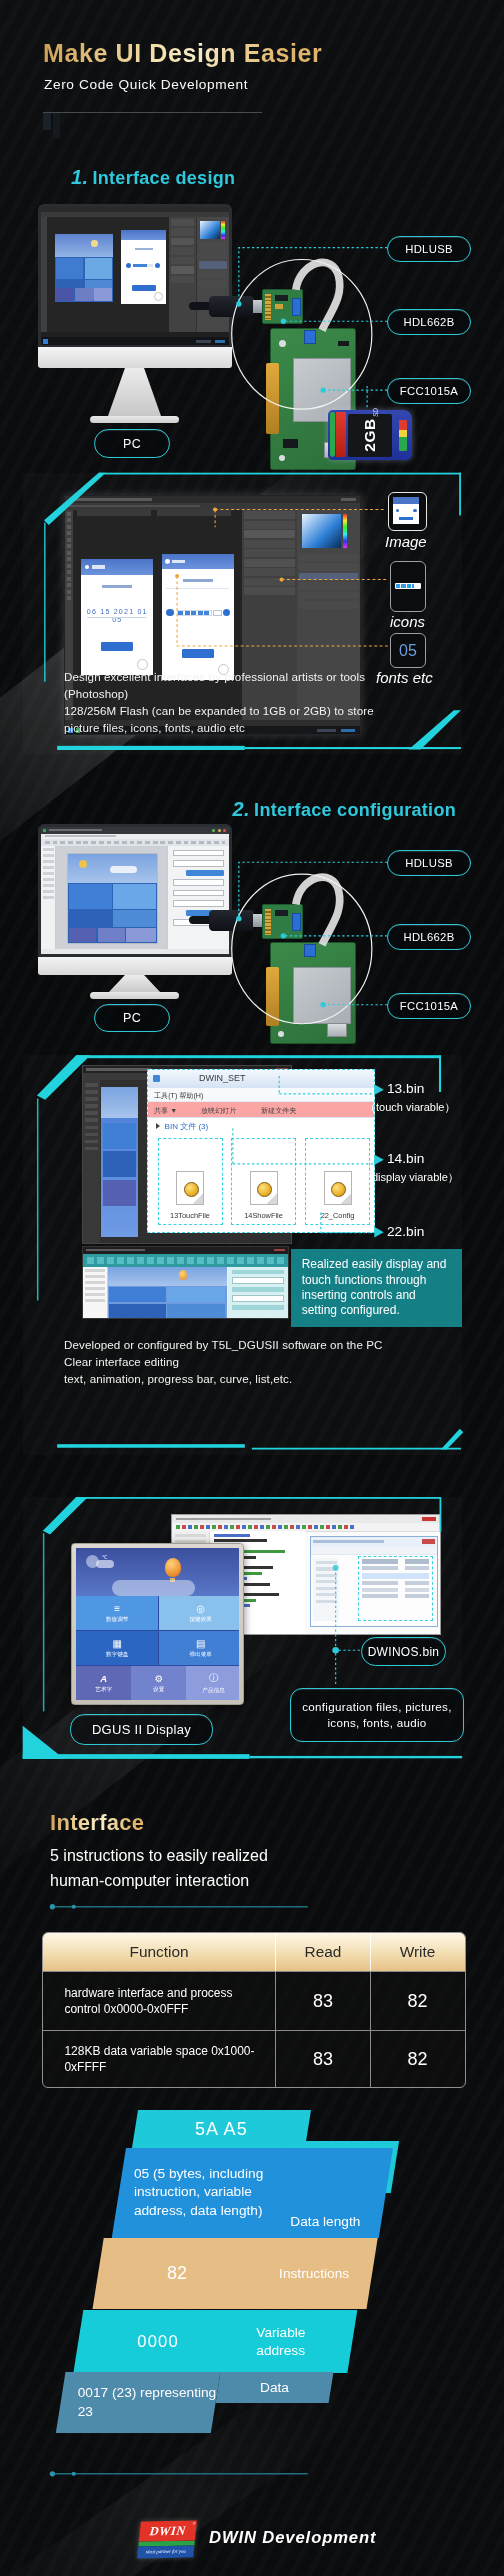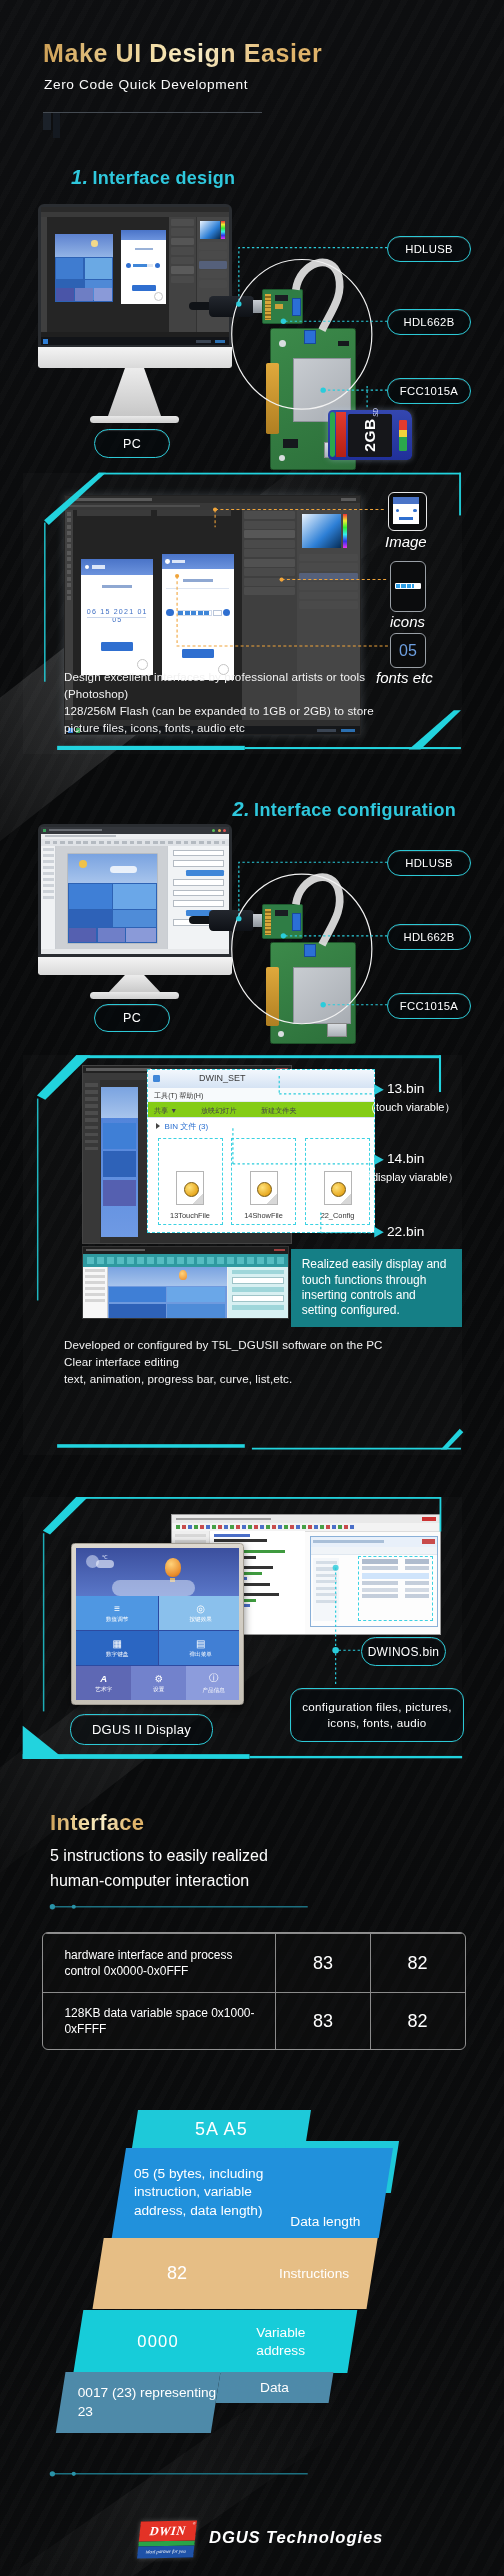--- a/index.html
+++ b/index.html
@@ -359,21 +359,21 @@
       <div class="abs" style="left:2.4px;top:93px;right:2.4px;height:26px;background:#5560b0;"></div>
     </div>
   </div>
 
   <div class="abs dashedbox" style="left:131px;top:1069px;width:228px;height:164px;background:#fff;box-sizing:border-box;">
     <div class="abs" style="left:0;top:0;right:0;height:18px;background:linear-gradient(#f2f7fd,#d5e3f4);border-bottom:0.6px solid #c3d2e4;">
       <div class="abs" style="left:4.8px;top:5.3px;width:7.1px;height:7.1px;background:#3f86d8;border-radius:1.2px;"></div>
       <div class="abs" style="left:51px;top:3px;font-size:9px;color:#3a3a3a;">DWIN_SET</div>
     </div>
     <div class="abs" style="left:0;top:18px;right:0;height:14.3px;background:#f7fafc;border-bottom:0.6px solid #e2eaf2;font-size:7.1px;color:#333;padding:3px 0 0 6px;box-sizing:border-box;">工具(T)   帮助(H)</div>
-    <div class="abs" style="left:0;top:32px;right:0;height:15.4px;background:#84cc16;border-bottom:0.6px solid #d8e2ee;">
+    <div class="abs" style="left:0;top:32px;right:0;height:15.4px;background:#fca5a5;border-bottom:0.6px solid #d8e2ee;">
       <span class="abs" style="left:6px;top:3.6px;font-size:7.1px;color:#444;">共享 ▼</span>
       <span class="abs" style="left:53px;top:3.6px;font-size:7.1px;color:#444;">放映幻灯片</span>
       <span class="abs" style="left:113px;top:3.6px;font-size:7.1px;color:#444;">新建文件夹</span>
     </div>
     <div class="abs" style="left:8.3px;top:53px;width:0;height:0;border-left:4.2px solid #444;border-top:3px solid transparent;border-bottom:3px solid transparent;"></div>
     <div class="abs" style="left:16.6px;top:51px;font-size:8px;color:#2a6fd0;">BIN 文件 (3)</div>
     <div class="filecard" style="left:9.5px;top:68px;width:65px;height:87px;">
       <div class="fileicon"></div>
       <div class="filename">13TouchFile</div>
     </div>
@@ -533,20 +533,25 @@
   </div>
   <div class="pill" style="position:absolute;left:70px;top:1714px;width:141px;height:28.5px;font-size:13px;">DGUS II Display</div>
 
   <div class="abs goldtext" style="left:50px;top:1810px;font-size:22px;letter-spacing:0.3px;">Interface</div>
   <div class="abs" style="left:50px;top:1844px;color:#fdfdfd;font-size:16px;line-height:1.55;">
     <div>5 instructions to easily realized</div>
     <div>human-computer interaction</div>
   </div>
 
   <div class="tbl" style="left:42px;top:1932px;width:422px;">
+    <div class="tblhead">
+      <div>Function</div>
+      <div>Read</div>
+      <div>Write</div>
+    </div>
     <div class="tblrow" style="height:58px;">
       <div class="fn">hardware interface and process control 0x0000-0x0FFF</div>
       <div class="num">83</div>
       <div class="num">82</div>
     </div>
     <div class="tblrow" style="height:56px;">
       <div class="fn">128KB data variable space 0x1000-0xFFFF</div>
       <div class="num">83</div>
       <div class="num">82</div>
     </div>
@@ -596,21 +601,21 @@
   <div class="abs" style="left:139px;top:2521px;width:56px;height:37px;transform:skewX(-7deg) rotate(-1deg);box-shadow:0 0 4.8px rgba(255,255,255,.25);">
     <div style="height:20px;background:#e33226;display:flex;align-items:center;justify-content:center;position:relative;">
       <span style="color:#fff;font-family:'Liberation Serif',serif;font-style:italic;font-weight:bold;font-size:12.5px;letter-spacing:0.6px;">DWIN</span>
       <span style="position:absolute;right:1.2px;top:0.6px;color:#fff;font-size:3.6px;">®</span>
     </div>
     <div style="height:4.8px;background:#2aa348;"></div>
     <div style="height:12px;background:#1f52a8;display:flex;align-items:center;justify-content:center;">
       <span style="color:#fff;font-family:'Liberation Serif',serif;font-style:italic;font-size:4.8px;">ideal partner for you</span>
     </div>
   </div>
-  <div class="abs" style="left:209px;top:2528px;color:#fff;font-size:16.6px;font-style:italic;font-weight:bold;letter-spacing:0.9px;">DGUS  Technologies</div>
+  <div class="abs" style="left:209px;top:2528px;color:#fff;font-size:16.6px;font-style:italic;font-weight:bold;letter-spacing:0.9px;">DWIN  Development</div>
 
   <svg class="abs" style="left:0;top:0;z-index:40;pointer-events:none;" width="505" height="2576" viewBox="0 0 850 4338">
 
     <path d="M498,488 C505,440 560,425 570,465 C578,498 560,520 542,556" stroke="#dcdcdc" stroke-width="13" fill="none" opacity="0.95"></path>
     <ellipse cx="508" cy="563" rx="118" ry="126" stroke="#f2f2f2" stroke-width="2" fill="none"></ellipse>
 
     <g stroke="#2accdb" stroke-width="2" stroke-dasharray="4 4" fill="none">
       <path d="M652,417 H402 V508"></path>
         <path d="M652,541 H480"></path>
         <path d="M652,657 H544"></path>

